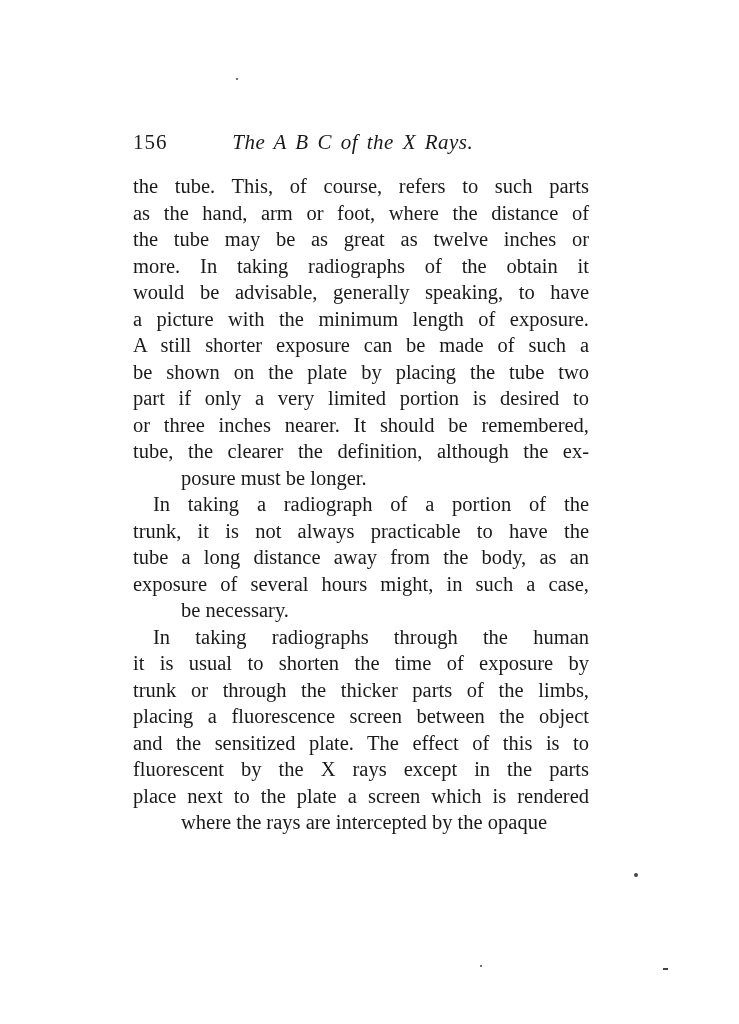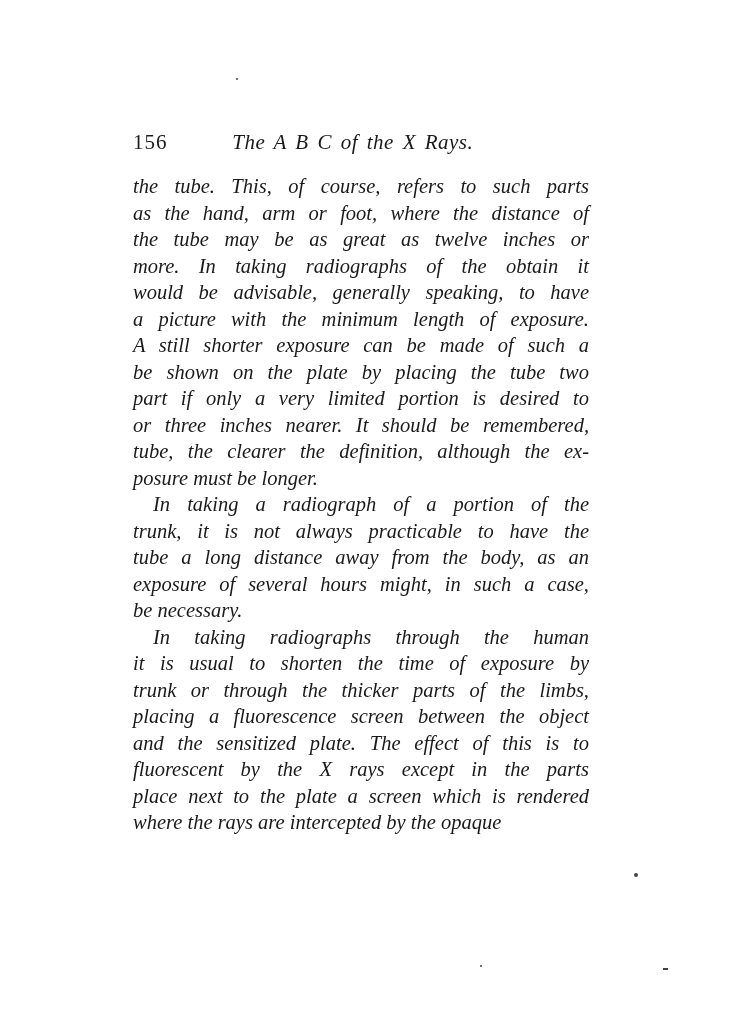--- a/index.html
+++ b/index.html
@@ -17,31 +17,30 @@
     width: 460px;
     font-size: 21px;
     white-space: nowrap;
   }
   .page-num { display: inline-block; width: 58px; letter-spacing: 1px; }
   .running-title { font-style: italic; letter-spacing: 0.5px; word-spacing: 3px; margin-left: 36px; }
   .body-text {
     position: absolute;
     left: 133px; top: 173px;
     width: 456px;
-    font-style: italic;
   }
   .line {
     font-size: 20.5px;
     line-height: 26.5px;
     height: 26.5px;
     text-align: justify;
     text-align-last: justify;
     white-space: nowrap;
   }
-  .line.last { text-align-last: left; }
+  .line.last { text-align-last: left; margin-left: 48px; }
   .line.indent { padding-left: 20px; }
   .speck { position: absolute; background: #444; border-radius: 50%; }
 </style>
 </head>
 <body>
 
 <div class="speck" style="left:236px;top:78px;width:2px;height:2px;"></div>
 <div class="speck" style="left:634px;top:873px;width:4px;height:4px;"></div>
 <div class="speck" style="left:480px;top:965px;width:2px;height:2px;"></div>
 <div class="speck" style="left:663px;top:968px;width:5px;height:2px;border-radius:0;"></div>

